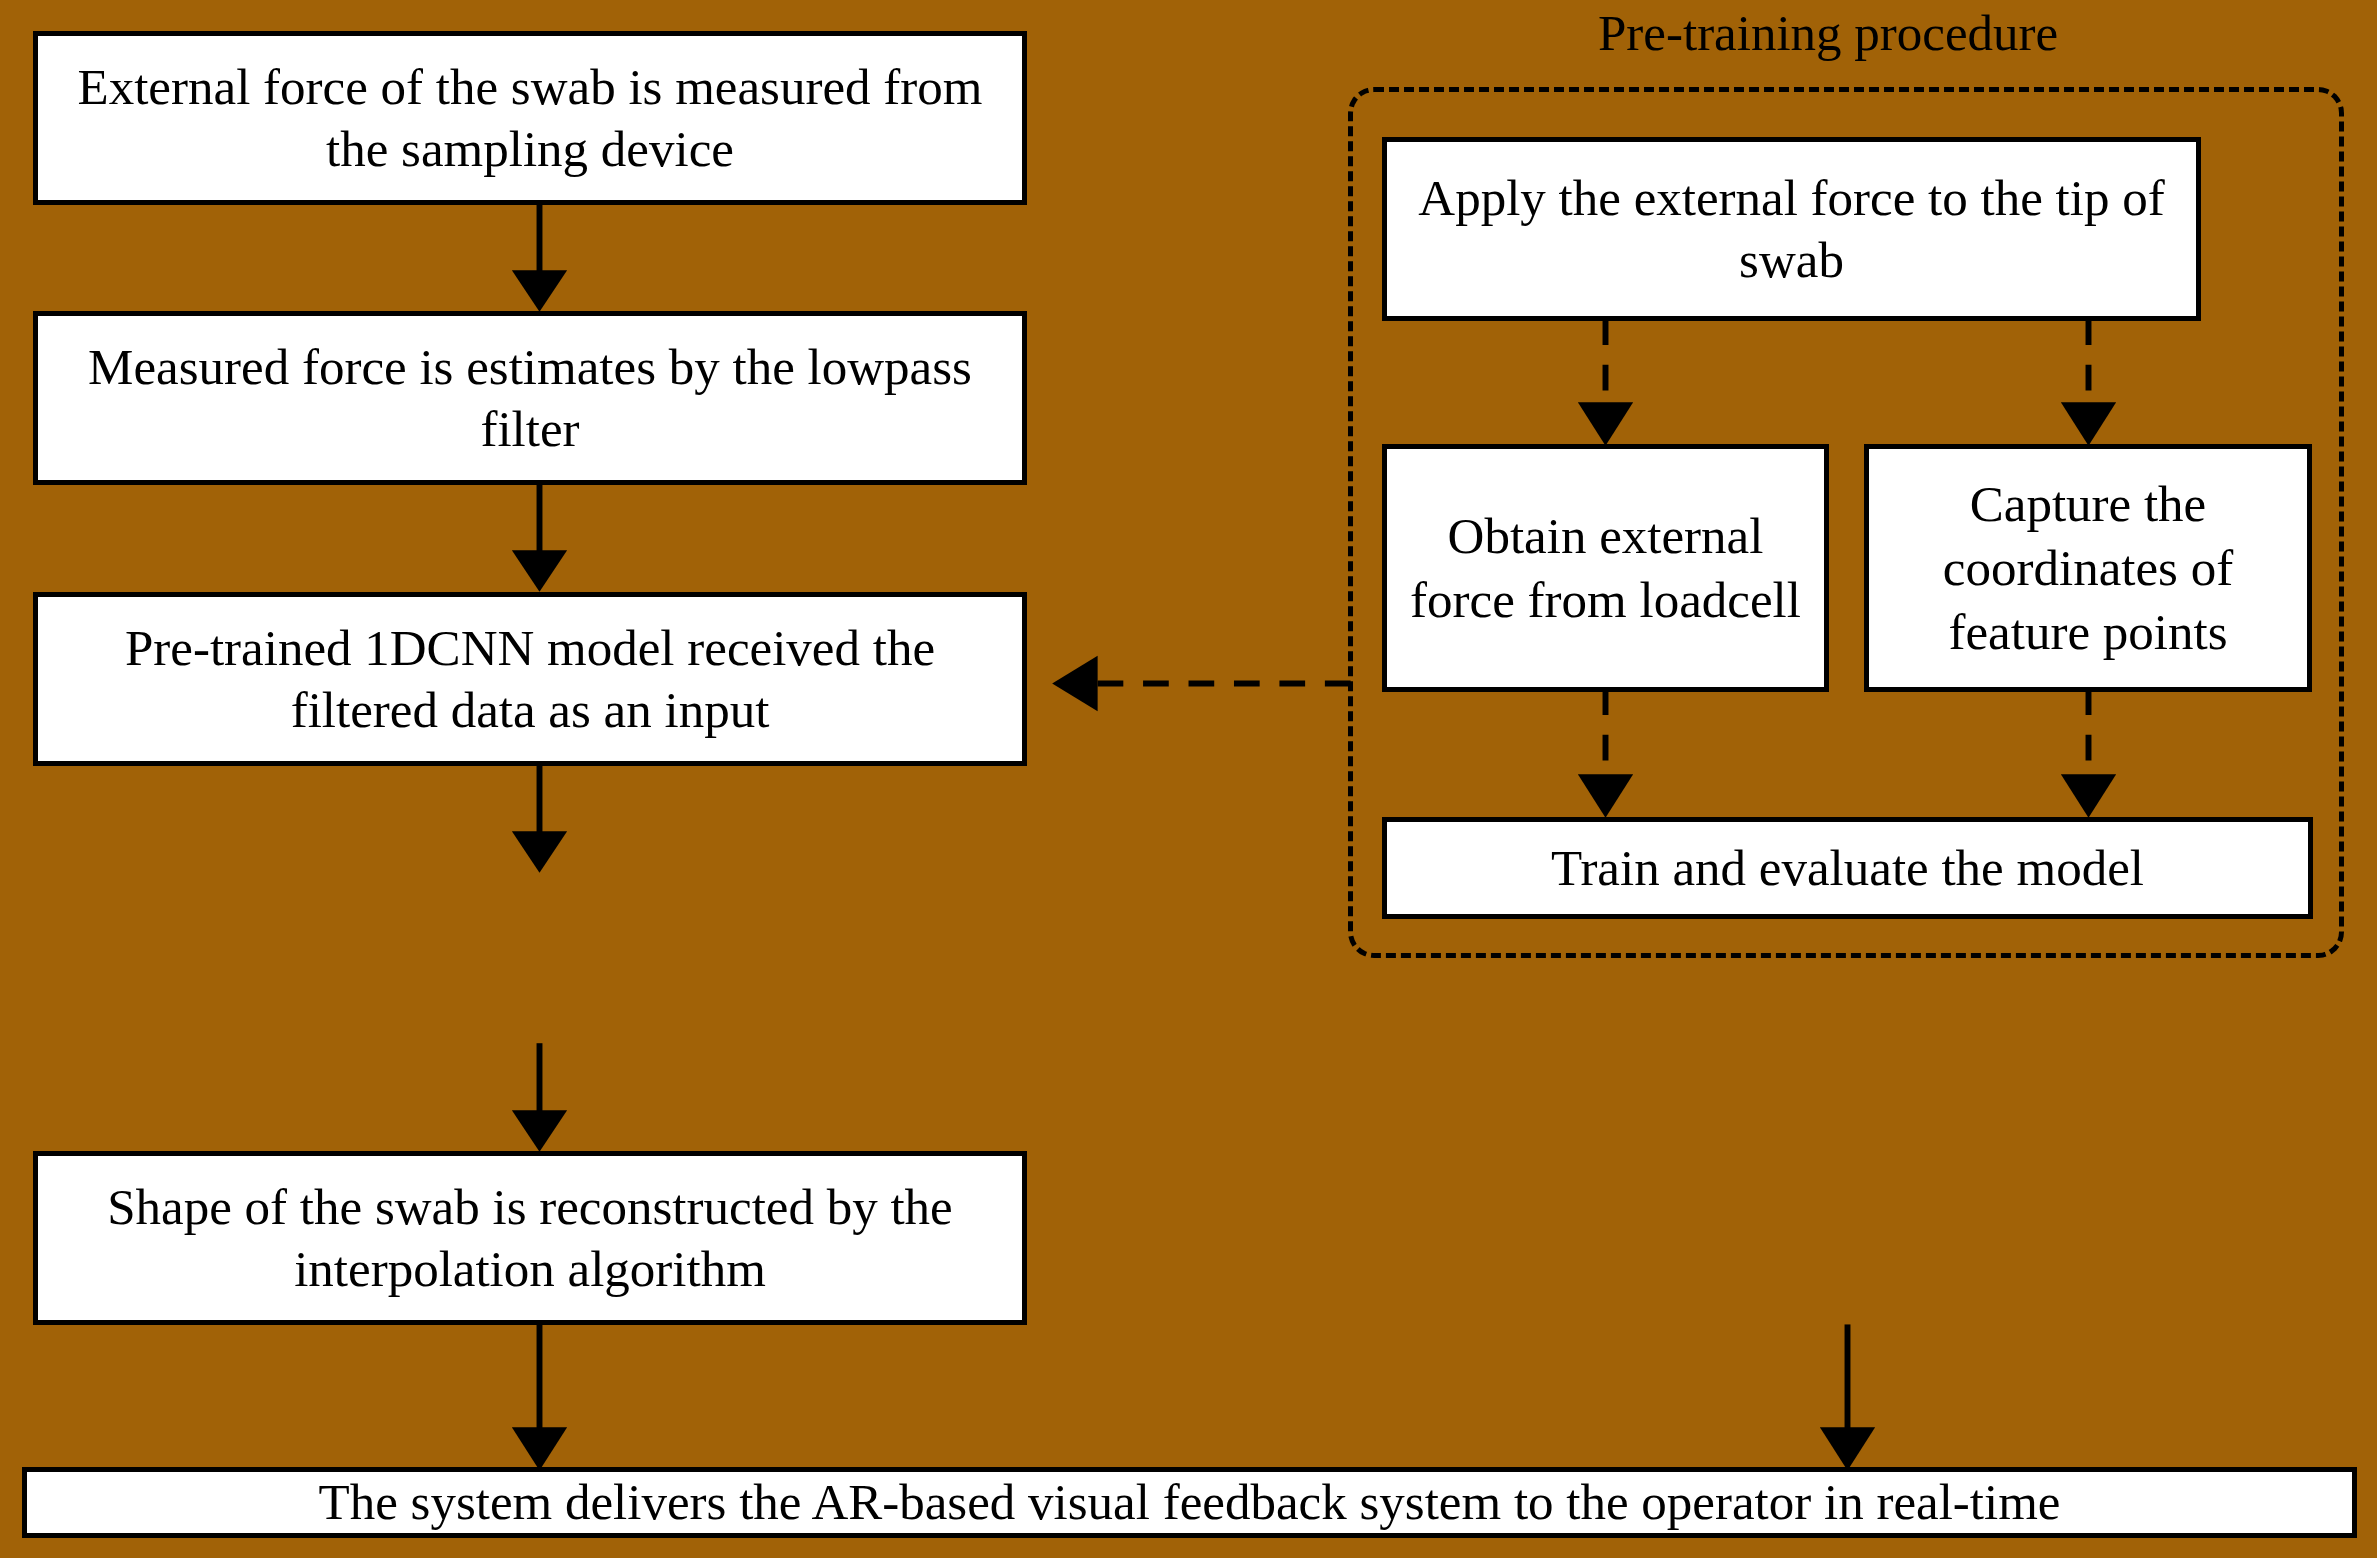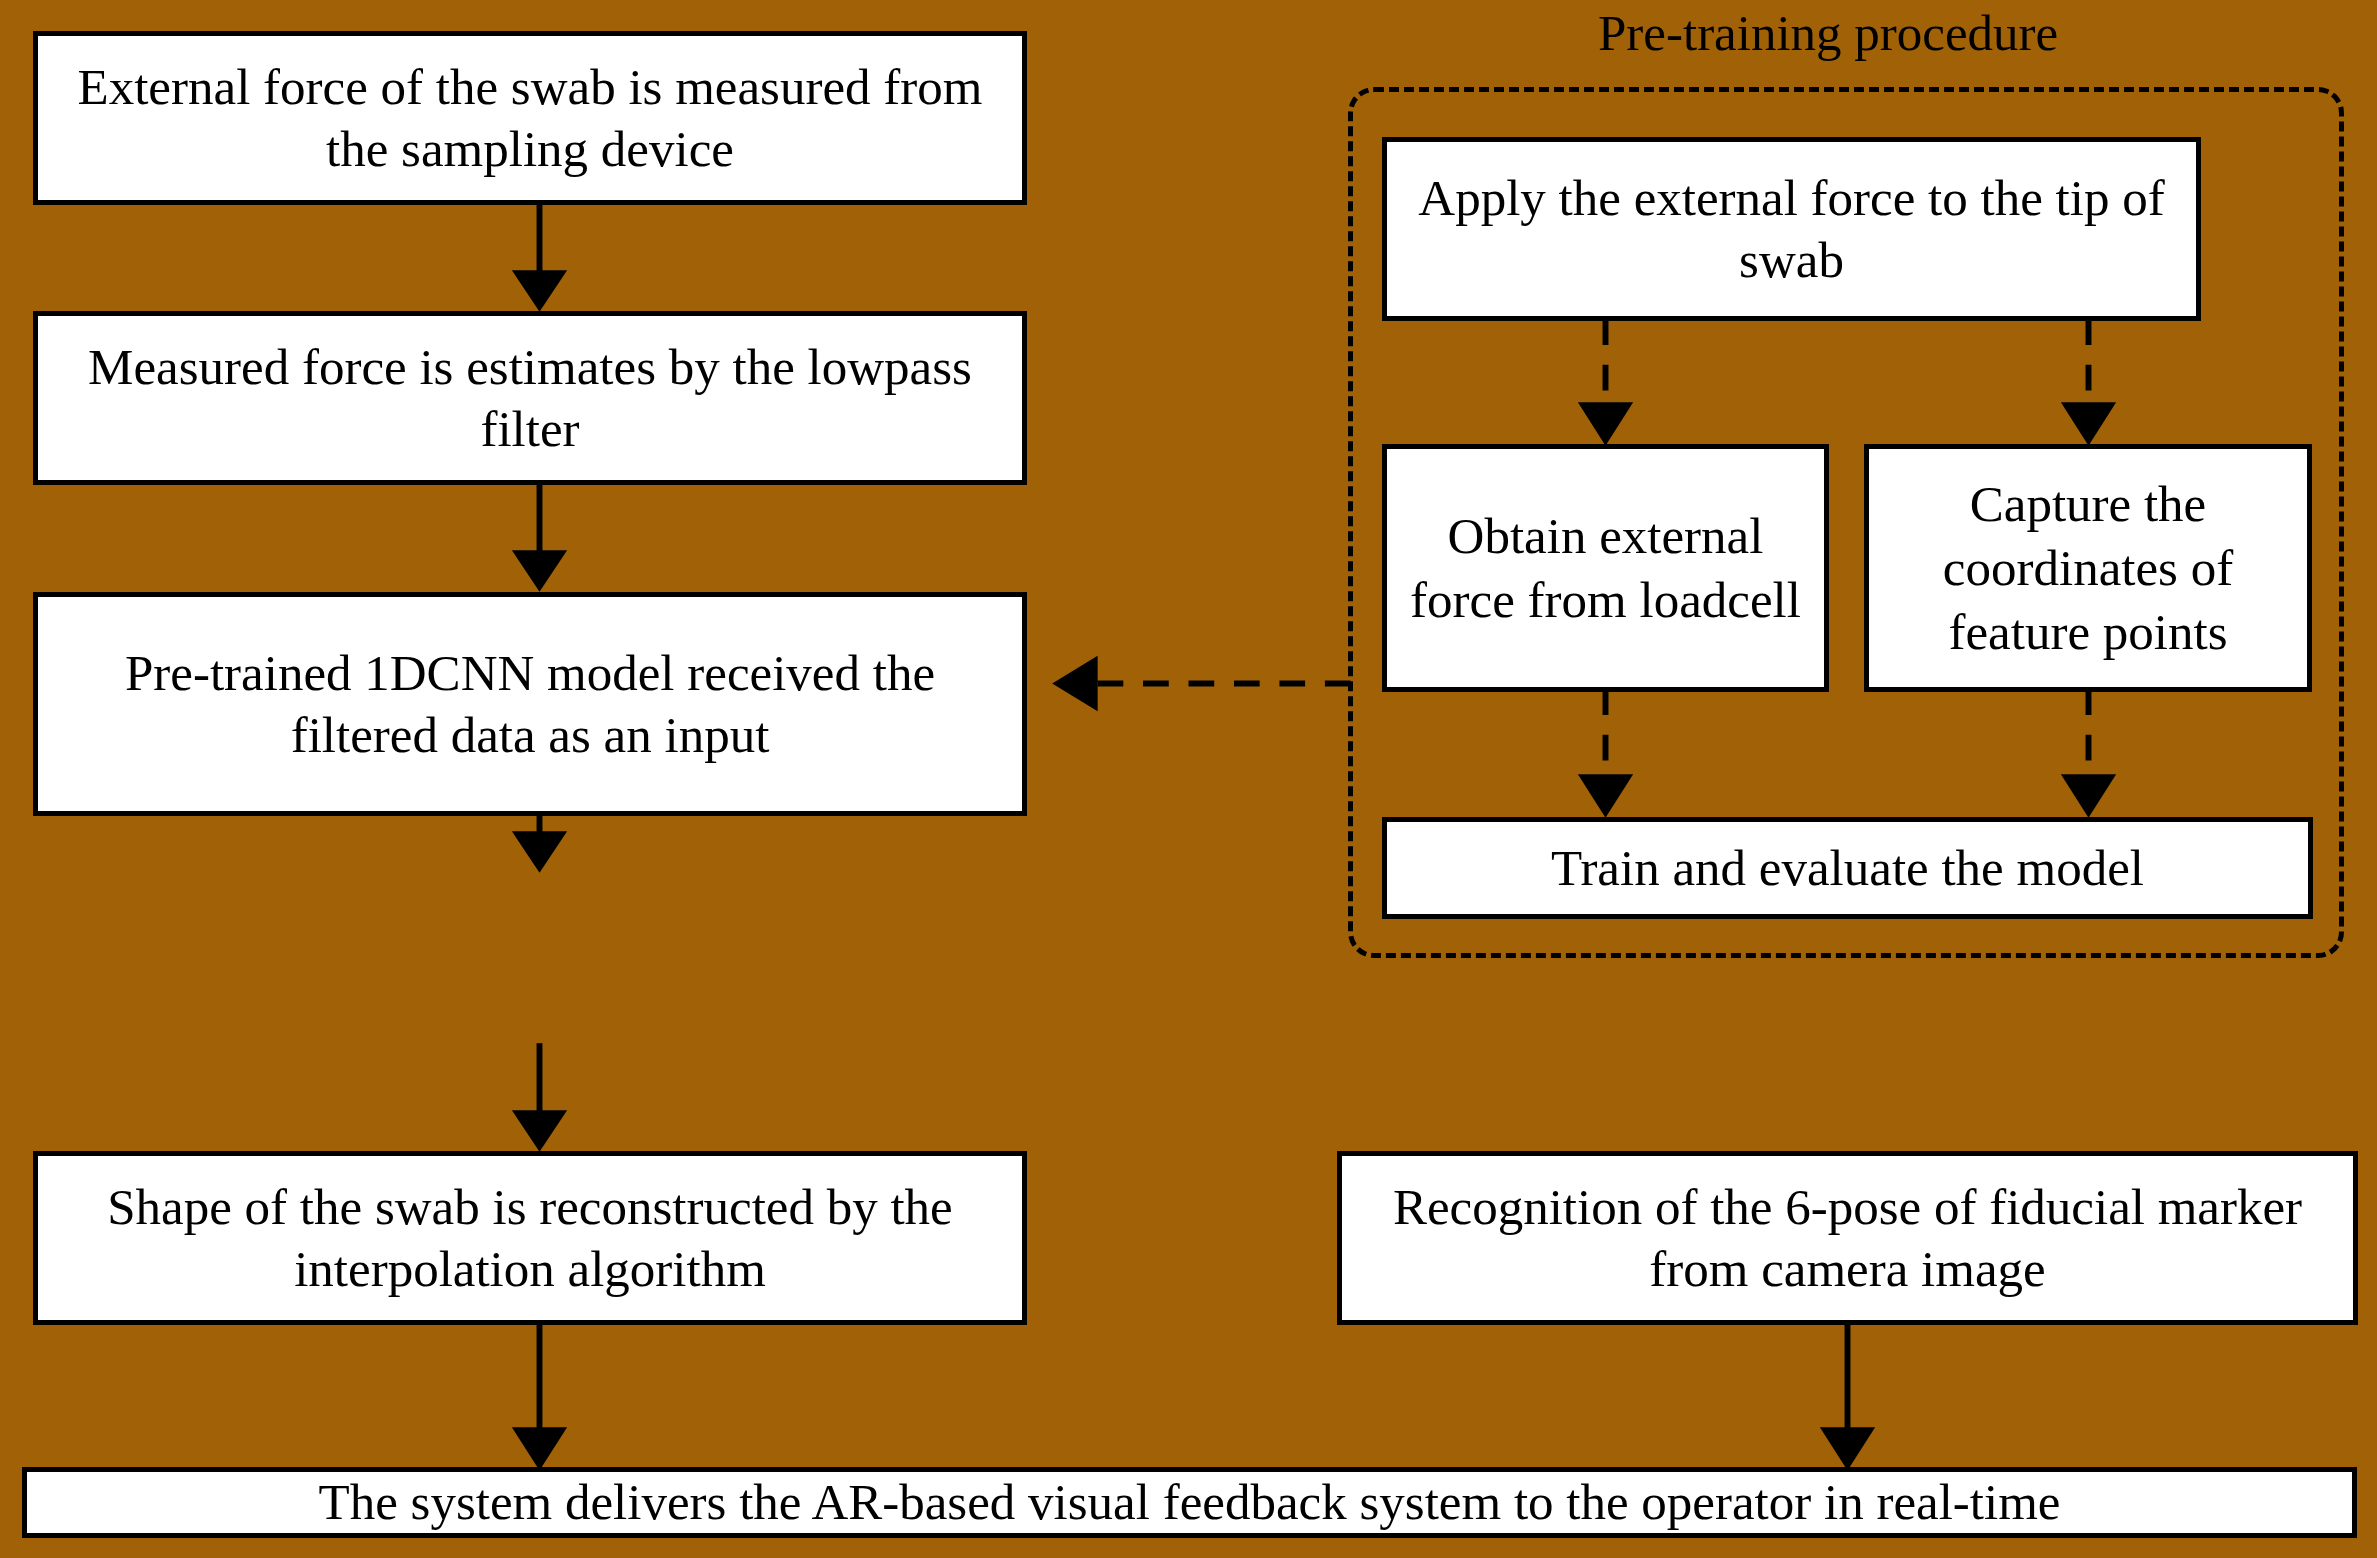--- a/index.html
+++ b/index.html
@@ -74,32 +74,29 @@
 <div id="canvas">
 
   <div class="node" style="left:33px; top:31px; width:994px; height:174px;">
     <span class="txt">External force of the swab is measured from the sampling device</span>
   </div>
 
   <div class="node" style="left:33px; top:311px; width:994px; height:174px;">
     <span class="txt">Measured force is estimates by the lowpass filter</span>
   </div>
 
-  <div class="node" style="left:33px; top:592px; width:994px; height:224px;">
+  <div class="node" style="left:33px; top:592px; width:994px; height:174px;">
     <span class="txt">Pre-trained 1DCNN model received the filtered data as an input</span>
   </div>
 
 
   <div class="node" style="left:33px; top:1151px; width:994px; height:174px;">
     <span class="txt">Shape of the swab is reconstructed by the  interpolation algorithm</span>
   </div>
 
-  <div class="node" style="left:1337px; top:1151px; width:1021px; height:174px;">
-    <span class="txt">Recognition of the 6-pose of fiducial marker from camera image</span>
-  </div>
 
   <div class="node" style="left:22px; top:1467px; width:2335px; height:71px; font-size:51px;">
     <span class="txt">The system delivers the AR-based visual feedback system to the operator in real-time</span>
   </div>
 
   <div class="group-title" style="left:1598px; top:8px;">Pre-training procedure</div>
 
   <div class="dashed-group" style="left:1348px; top:87px; width:996px; height:871px;"></div>
 
   <div class="node" style="left:1382px; top:137px; width:819px; height:184px;">

